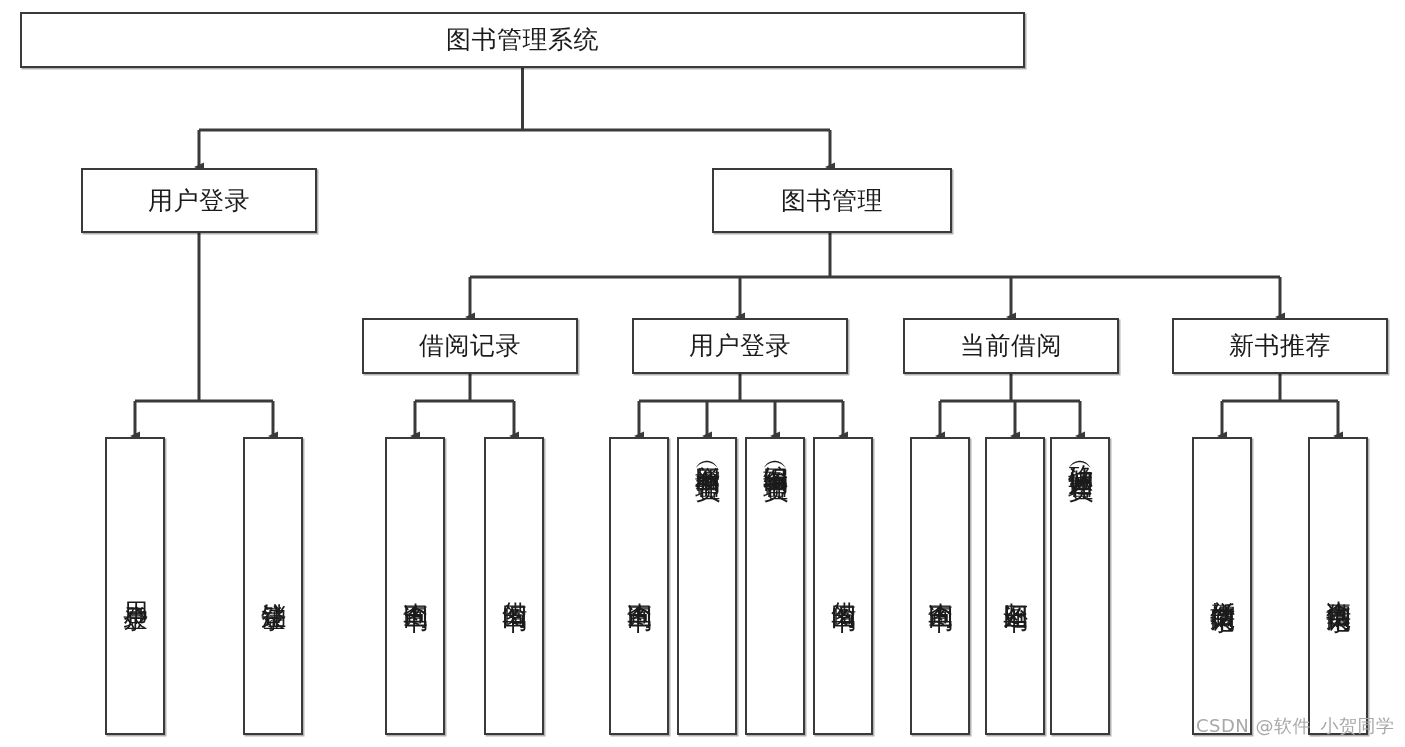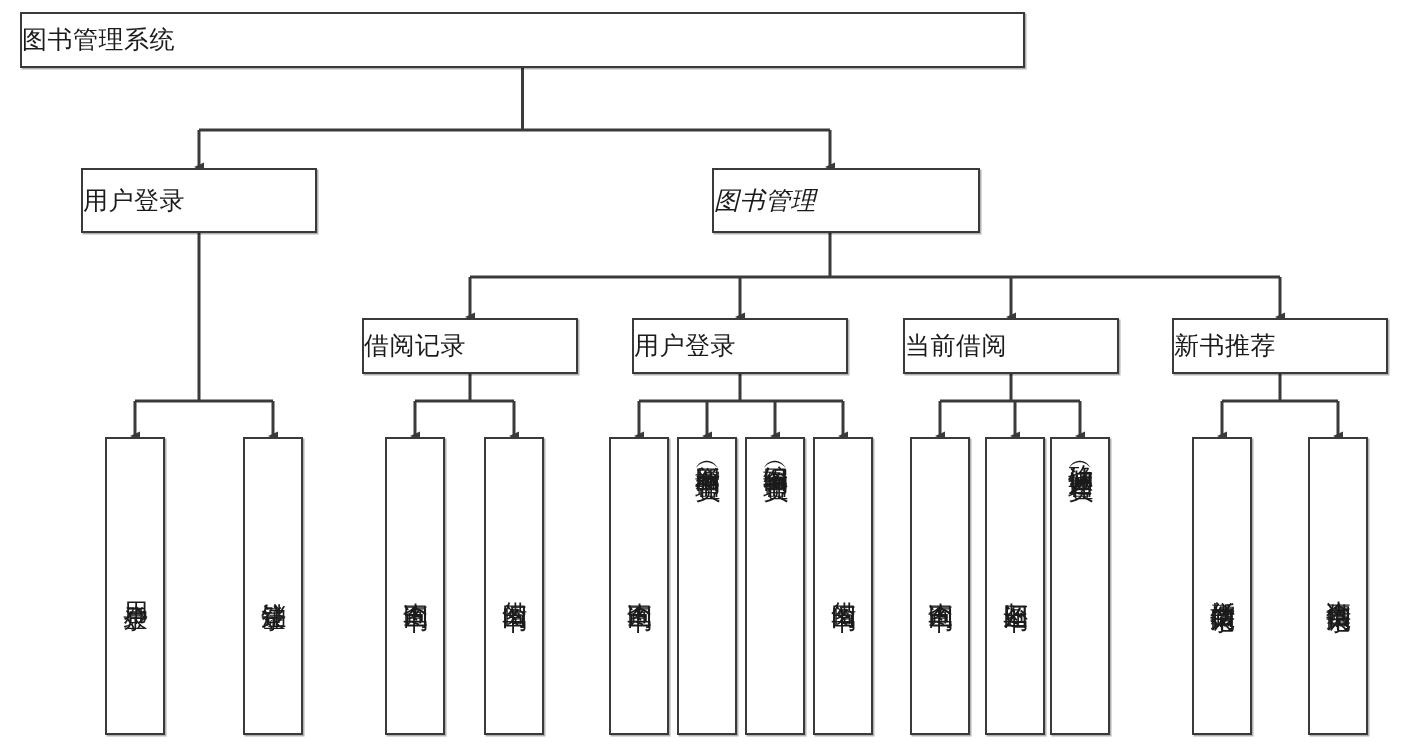--- a/index.html
+++ b/index.html
@@ -24,21 +24,21 @@
     width: 1405px;
     height: 747px;
   }
   .node {
     position: absolute;
     box-sizing: border-box;
     border: 2px solid #3a3a3a;
     background: #ffffff;
     display: flex;
     align-items: center;
-    justify-content: flex-start;
+    justify-content: center;
     color: #1b1b1b;
     box-shadow: 1.5px 1.5px 0 rgba(0,0,0,0.30);
   }
   .node .label {
     display: block;
     text-align: center;
     line-height: 1.18;
   }
   .node.horiz .label {
     font-size: 25px;
@@ -114,21 +114,21 @@
       </g>
   </svg>
 
   <div id="nodes">
       <div class="node horiz root" style="left: 20px; top: 12px; width: 1005px; height: 56px;">
         <span class="label">图书管理系统</span>
       </div>
       <div class="node horiz lvl2" style="left: 81px; top: 168px; width: 236px; height: 65px;">
         <span class="label">用户登录</span>
       </div>
-      <div class="node horiz lvl2" style="left: 712px; top: 168px; width: 268px; height: 65px; font-style: italic;">
+      <div class="node horiz lvl2" style="left: 712px; top: 168px; width: 240px; height: 65px;">
         <span class="label">图书管理</span>
       </div>
       <div class="node horiz lvl3" style="left: 362px; top: 318px; width: 216px; height: 56px;">
         <span class="label">借阅记录</span>
       </div>
       <div class="node horiz lvl3" style="left: 632px; top: 318px; width: 216px; height: 56px;">
         <span class="label">用户登录</span>
       </div>
       <div class="node horiz lvl3" style="left: 903px; top: 318px; width: 216px; height: 56px;">
         <span class="label">当前借阅</span>
@@ -170,14 +170,15 @@
         <span class="label">确认归还（管理员）</span>
       </div>
       <div class="node vert centered leaf" style="left: 1192px; top: 437px; width: 60px; height: 298px;">
         <span class="label">新增借阅记录</span>
       </div>
       <div class="node vert centered leaf" style="left: 1308px; top: 437px; width: 60px; height: 298px;">
         <span class="label">查询借阅记录</span>
       </div>
     </div>
 
+  <div class="watermark" style="left: 1196px; top: 714px; color: rgb(168, 168, 168);">CSDN @软件_小贺同学</div>
 
 </div>
 
 </body></html>

